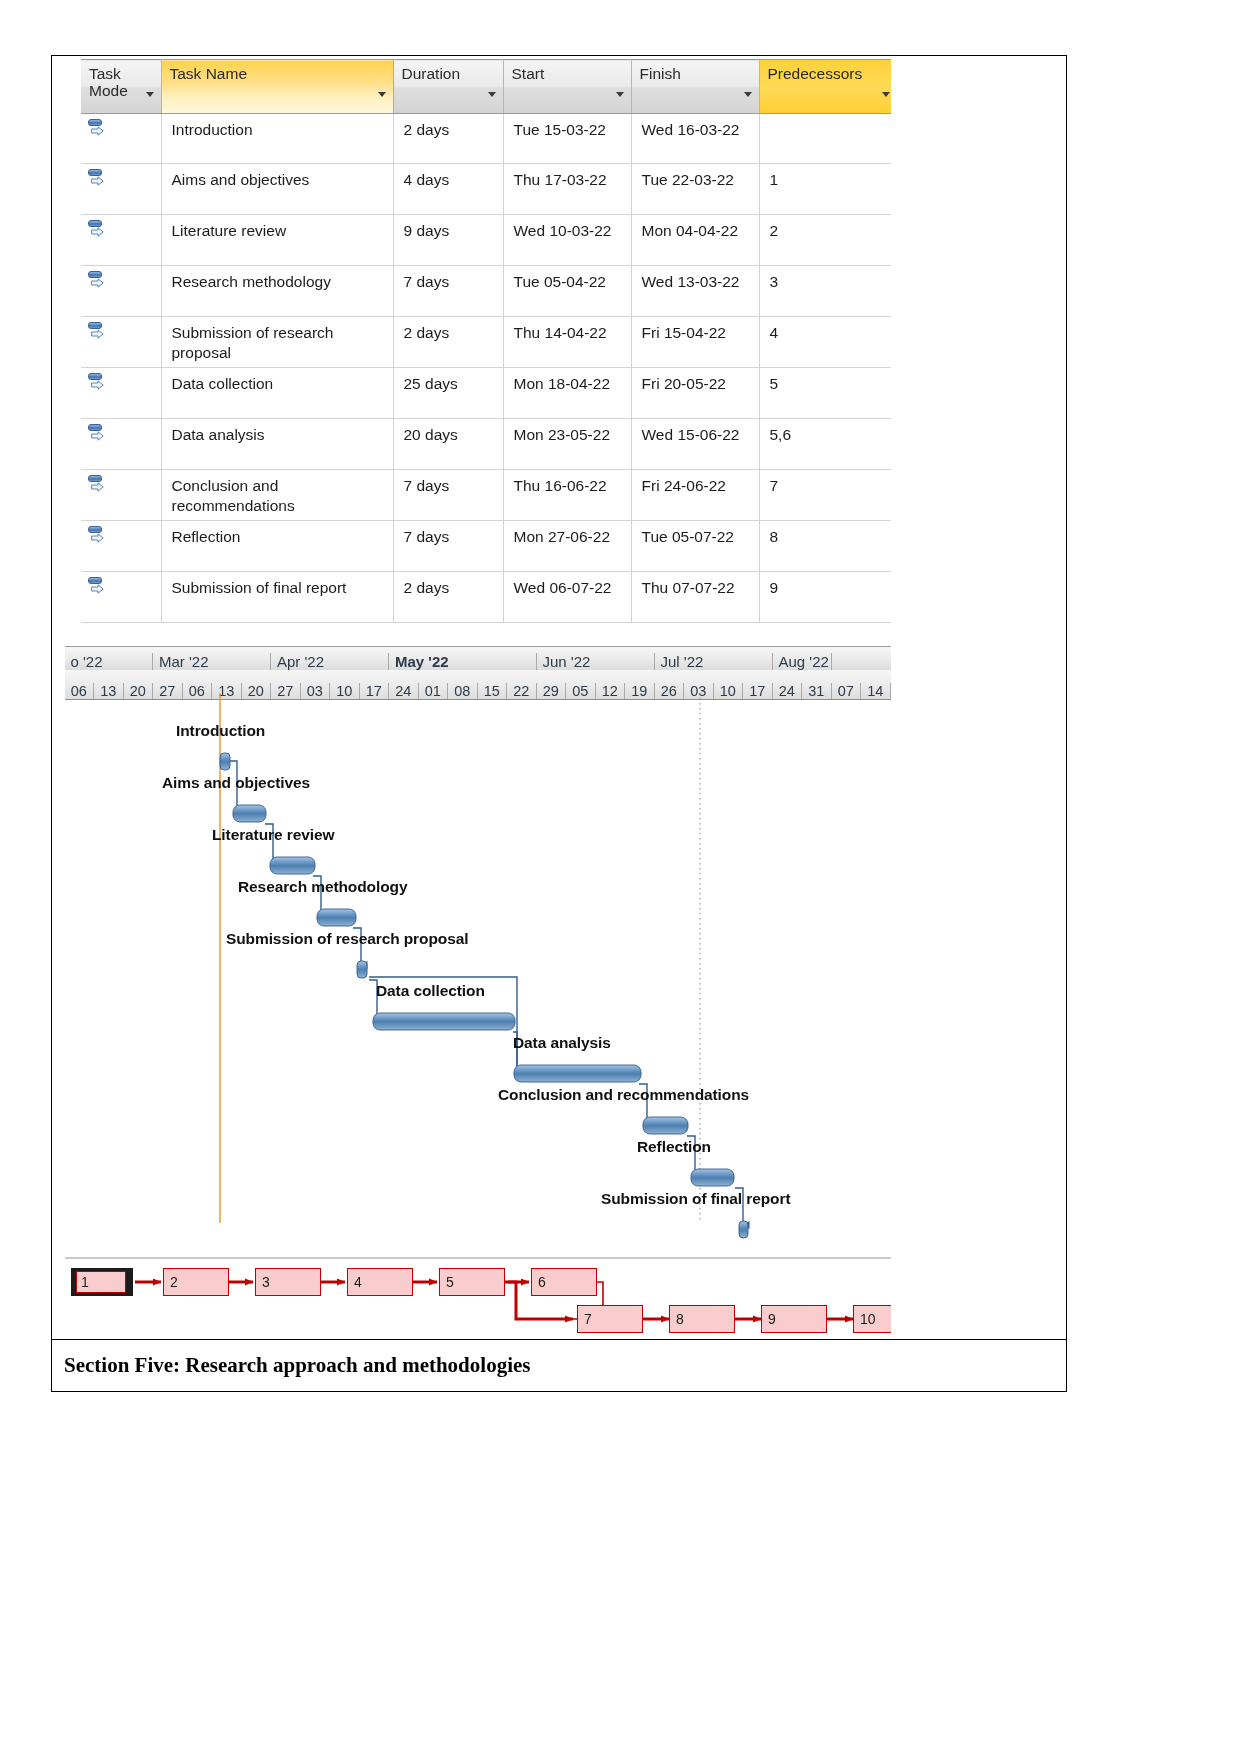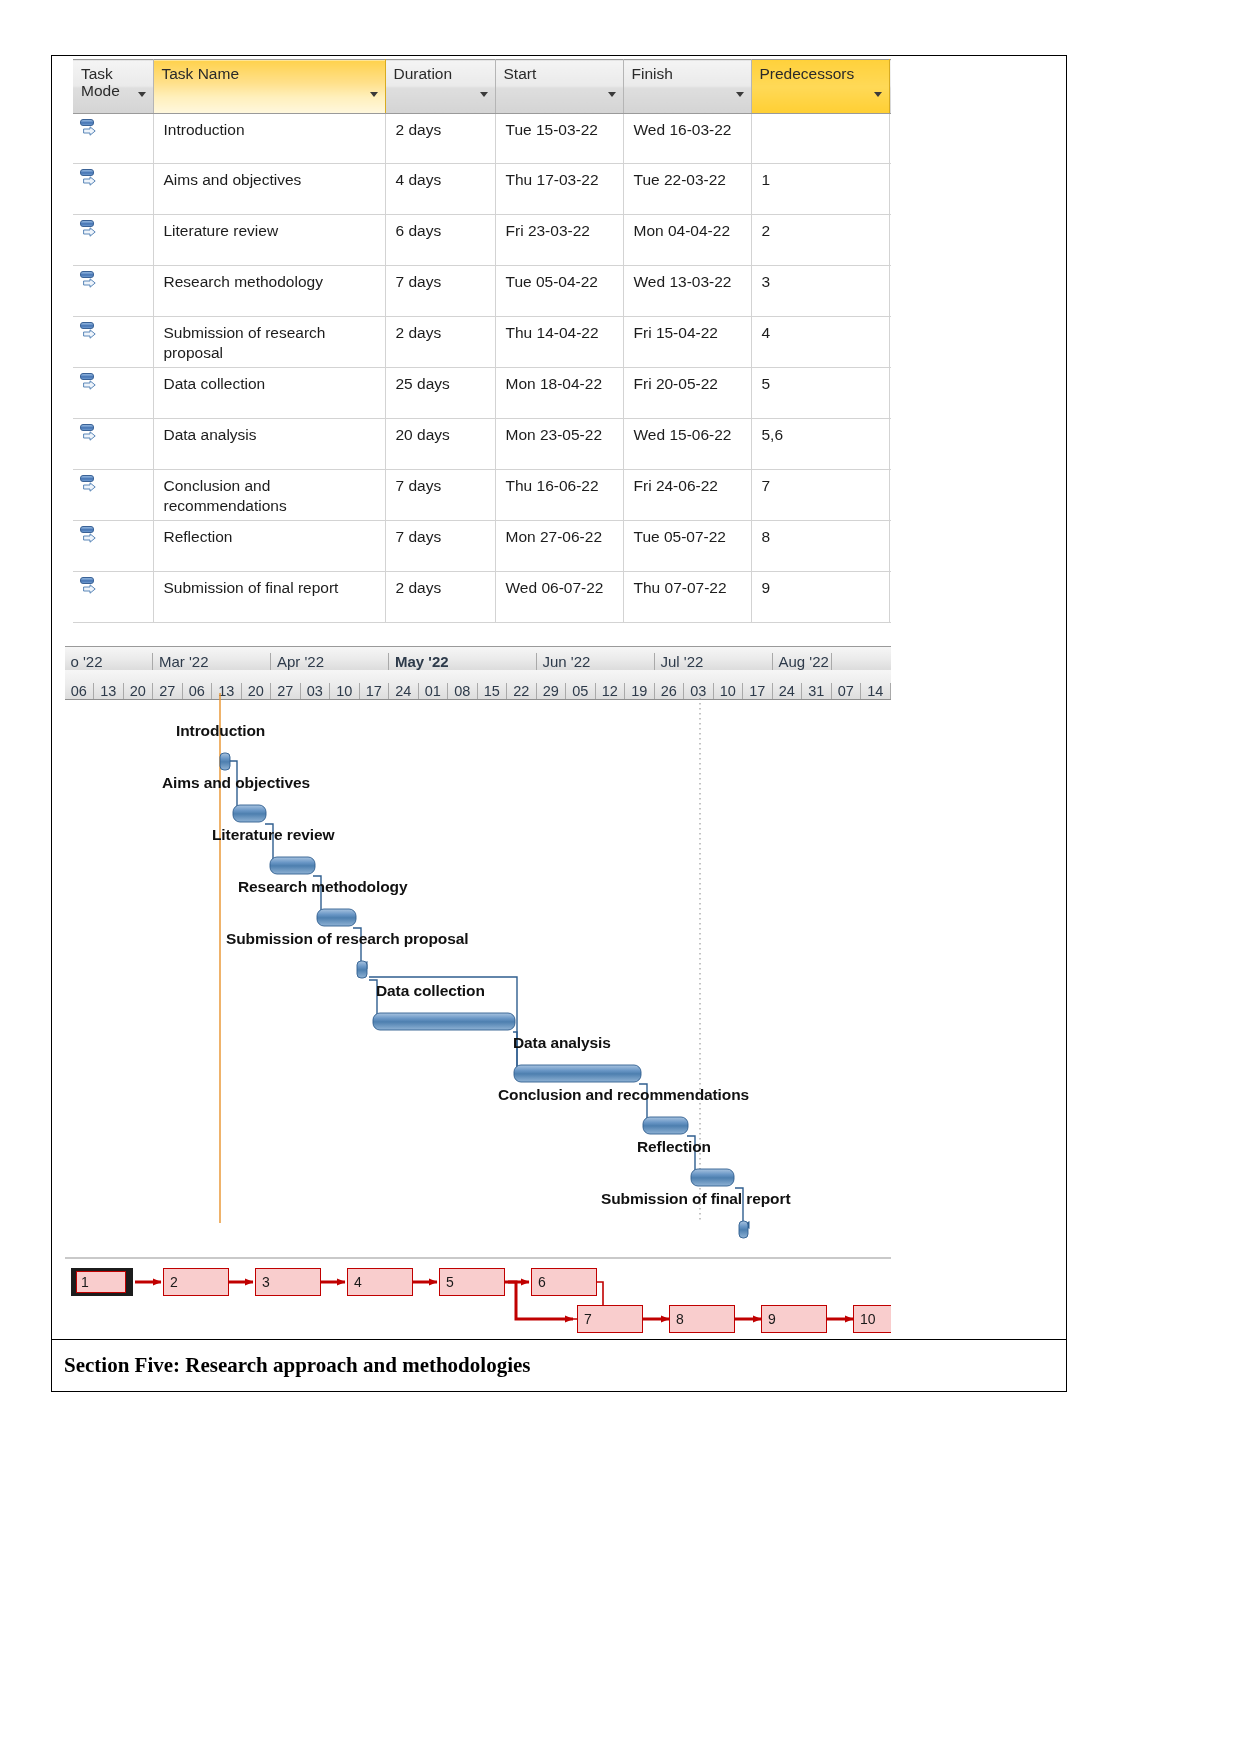--- a/index.html
+++ b/index.html
@@ -32,21 +32,21 @@
     left: 13px;
     top: 3px;
     width: 826px;
     height: 1280px;
     overflow: hidden;
   }
 
   
   .grid {
     position: absolute;
-    left: 8px;
+    left: 16px;
     top: 0;
     width: 826px;
     border-collapse: collapse;
     table-layout: fixed;
     font-size: 15.5px;
     color: #1c1c1c;
   }
   .grid td, .grid th {
     border-right: 1px solid #d3d3d3;
     border-bottom: 1px solid #d3d3d3;
@@ -302,22 +302,22 @@
             <td>Thu 17-03-22</td>
             <td>Tue 22-03-22</td>
             <td>1</td>
             <td></td>
           </tr>
           <tr style="height: 51px;">
             <td class="mode-cell"><span class="mode-icon"><span class="bar"></span><svg class="arrow" viewBox="0 0 13 10">
                   <path d="M0.6,3 L7,3 L7,0.8 L12.2,5 L7,9.2 L7,7 L0.6,7 Z" fill="#eef4fb" stroke="#4a7bb0" stroke-width="0.9" stroke-linejoin="round"></path>
                 </svg></span></td>
             <td>Literature review</td>
-            <td>6 days</td>
-            <td>Fri 23-03-22</td>
+            <td>9 days</td>
+            <td>Wed 10-03-22</td>
             <td>Mon 04-04-22</td>
             <td>2</td>
             <td></td>
           </tr>
           <tr style="height: 51px;">
             <td class="mode-cell"><span class="mode-icon"><span class="bar"></span><svg class="arrow" viewBox="0 0 13 10">
                   <path d="M0.6,3 L7,3 L7,0.8 L12.2,5 L7,9.2 L7,7 L0.6,7 Z" fill="#eef4fb" stroke="#4a7bb0" stroke-width="0.9" stroke-linejoin="round"></path>
                 </svg></span></td>
             <td>Research methodology</td>
             <td>7 days</td>

